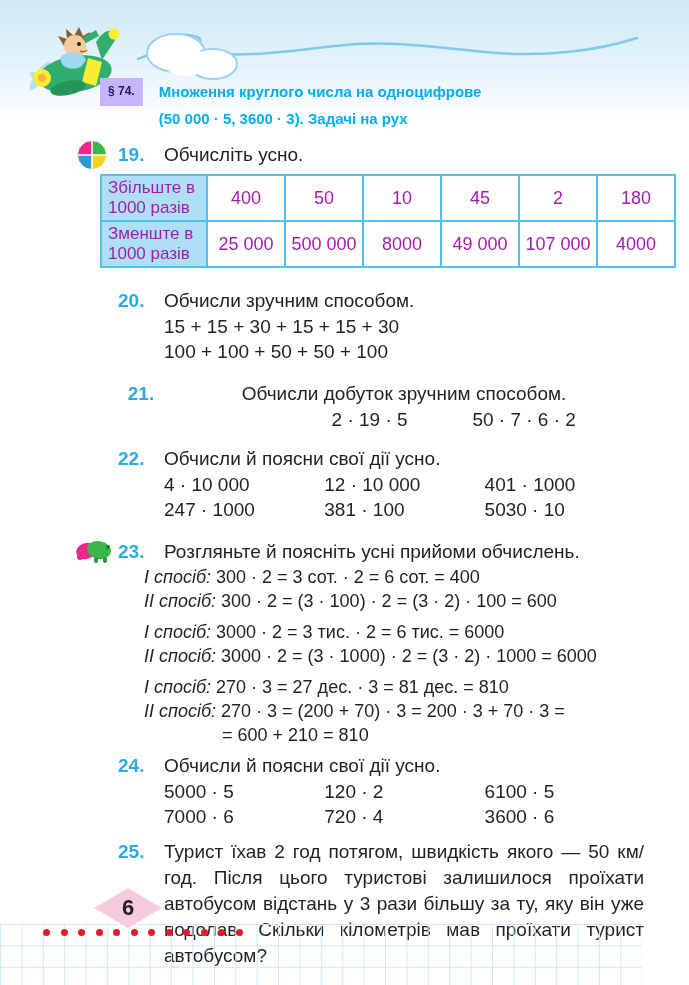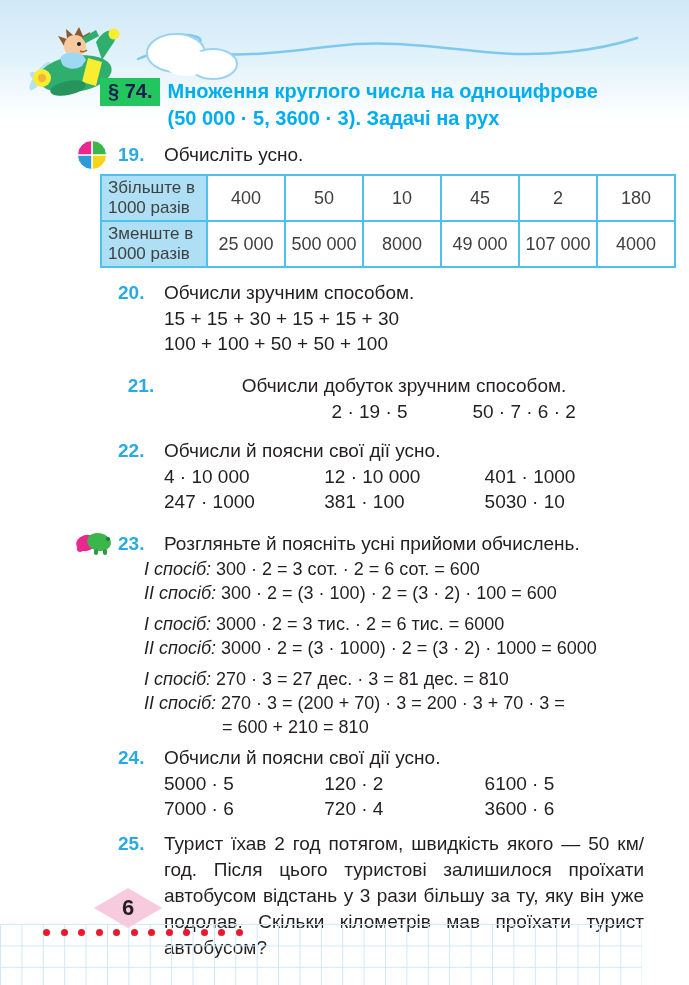--- a/index.html
+++ b/index.html
@@ -18,40 +18,40 @@
     position:absolute;top:0;left:0;width:689px;height:118px;
     background:linear-gradient(#cfe9f7 0%,#e4f3fb 55%,#ffffff 100%);
   }
   .top-deco svg{display:block;}
 
   
   .content{position:absolute;top:78px;left:0;width:689px;}
 
   .header{display:flex;align-items:flex-start;margin:0 45px 10px 100px;}
   .badge{
-    background:#22c55e;color:#1c1c50;font-weight:bold;font-size:20px;
-    padding:2px 8px 3px 8px;margin-right:7px;white-space:nowrap;line-height:23px;
-  }
-  .title{color:#00AEEF;font-weight:bold;font-size:20px;line-height:27px;}
+    background:#c4b5fd;color:#1c1c50;font-weight:bold;font-size:12px;
+    padding:2px 8px 3px 8px;margin-right:16px;white-space:nowrap;line-height:23px;
+  }
+  .title{color:#00AEEF;font-weight:bold;font-size:15px;line-height:27px;}
 
   .problem{display:flex;margin:0 45px 0 58px;padding-left:20px;}
   .icon-slot{width:40px;flex:none;position:relative;}
   .icon-slot svg{position:absolute;left:-4px;top:-4px;}
   .p-num{width:46px;flex:none;color:#29ABE2;font-weight:bold;font-size:19px;line-height:26px;}
   .p-body{flex:1;font-size:19px;line-height:26px;}
   .instruction{line-height:26px;}
 
   .expr-row{line-height:25px;}
   .col{display:inline-block;white-space:nowrap;}
   .w260{width:260px;} .w195{width:195px;margin-left:40px;} .w155{width:155px;}
 
   
   .t19{
-    border-collapse:collapse;margin:6px 0 12px 100px;
-    font-size:18px;color:#404040;
+    border-collapse:collapse;margin:6px 0 20px 100px;
+    font-size:18px;color:#a21caf;
   }
   .t19 td,.t19 th{border:2px solid #4FC1EF;}
   .t19 th{
     background:#AEDFF5;font-weight:normal;text-align:left;
     width:92px;padding:2px 6px;font-size:17px;line-height:20px;height:40px;
   }
   .t19 td{width:68px;text-align:center;padding:2px 4px;height:40px;border-radius:13px;}
 
   .mb17{margin-bottom:17px;} .mb14{margin-bottom:14px;text-align:center;}
   .mb10{margin-bottom:10px;} .mb6{margin-bottom:6px;}
@@ -229,21 +229,21 @@
           <ellipse cx="25" cy="15" rx="12" ry="9" fill="#3CB54A" transform="rotate(10 25 15)"></ellipse>
           <rect x="20" y="22" width="4" height="6" rx="2" fill="#2E9B44"></rect>
           <rect x="29" y="22" width="4" height="6" rx="2" fill="#2E9B44"></rect>
           <circle cx="34" cy="12" r="2" fill="#1E7A34"></circle>
         </svg>
       </div>
       <div class="p-num">23.</div>
       <div class="p-body">
         <div class="instruction">Розгляньте й поясніть усні прийоми обчислень.</div>
         <div class="ways">
-          <div class="way-line"><span class="way-label">І спосіб:</span><span> 300 · 2 = 3 сот. · 2 = 6 сот. = 600</span></div>
+          <div class="way-line"><span class="way-label">І спосіб:</span><span> 300 · 2 = 3 сот. · 2 = 6 сот. = 400</span></div>
           <div class="way-line"><span class="way-label">ІІ спосіб:</span><span> 300 · 2 = (3 · 100) · 2 = (3 · 2) · 100 = 600</span></div>
           <div class="way-line gap-top"><span class="way-label">І спосіб:</span><span> 3000 · 2 = 3 тис. · 2 = 6 тис. = 6000</span></div>
           <div class="way-line"><span class="way-label">ІІ спосіб:</span><span> 3000 · 2 = (3 · 1000) · 2 = (3 · 2) · 1000 = 6000</span></div>
           <div class="way-line gap-top"><span class="way-label">І спосіб:</span><span> 270 · 3 = 27 дес. · 3 = 81 дес. = 810</span></div>
           <div class="way-line"><span class="way-label">ІІ спосіб:</span><span> 270 · 3 = (200 + 70) · 3 = 200 · 3 + 70 · 3 =</span></div>
           <div class="way-line indent"><span>= 600 + 210 = 810</span></div>
         </div>
       </div>
     </div>
 

